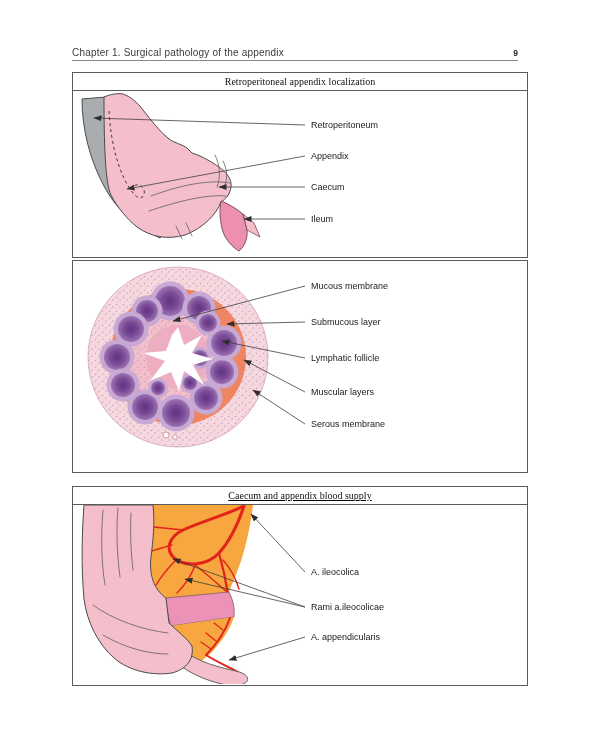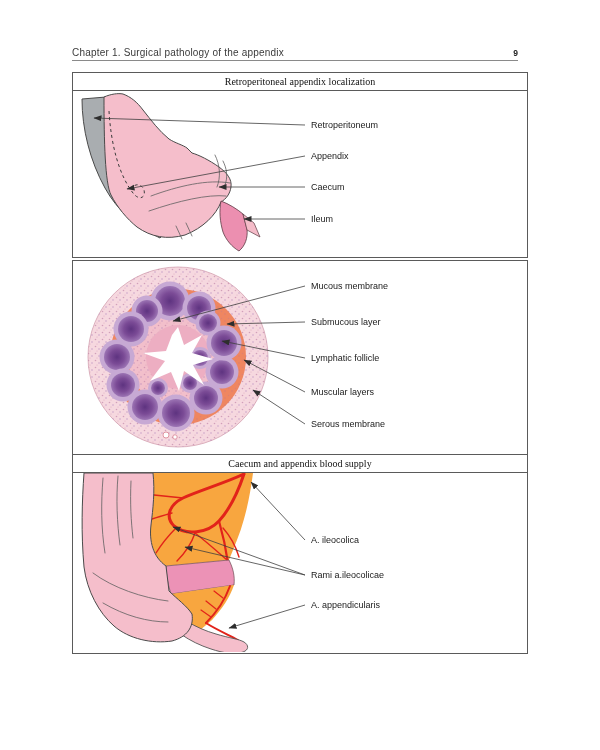--- a/index.html
+++ b/index.html
@@ -8,21 +8,21 @@
   
   .running-header{position:absolute;left:72px;top:47px;width:446px;height:14px;
         border-bottom:1px solid #8a8a8a;display:flex;justify-content:space-between;
         align-items:flex-end;padding-bottom:2px;box-sizing:border-box;}
   .running-header .rh-title{font-size:10px;color:#3a3a3a;letter-spacing:.2px;}
   .running-header .rh-page{font-size:8.5px;font-weight:bold;color:#222;}
   
   .panel{position:absolute;left:72px;width:454px;border:1px solid #5a5a5a;background:#fff;}
   #panel-1{top:72px;height:184px;}
   #panel-2{top:260px;height:211px;}
-  #panel-3{top:454px;height:198px;}
+  #panel-3{top:486px;height:198px;text-decoration:underline;}
   .panel-title{height:17px;line-height:17px;text-align:center;border-bottom:1px solid #5a5a5a;
         font-family:"Liberation Serif",serif;font-size:10px;color:#111;}
   .panel-body{position:relative;text-align:right;}
   svg{display:block;}
   .lbl{font-family:"Liberation Sans",sans-serif;font-size:9px;fill:#1a1a1a;}
   .leader{stroke:#3f3f3f;stroke-width:.8;fill:none;}
   .outline{stroke:#4a4a4a;stroke-width:1;stroke-linejoin:round;}
   .hair{stroke:#5f5f5f;stroke-width:.8;fill:none;stroke-linecap:round;}
 </style>
 </head>

